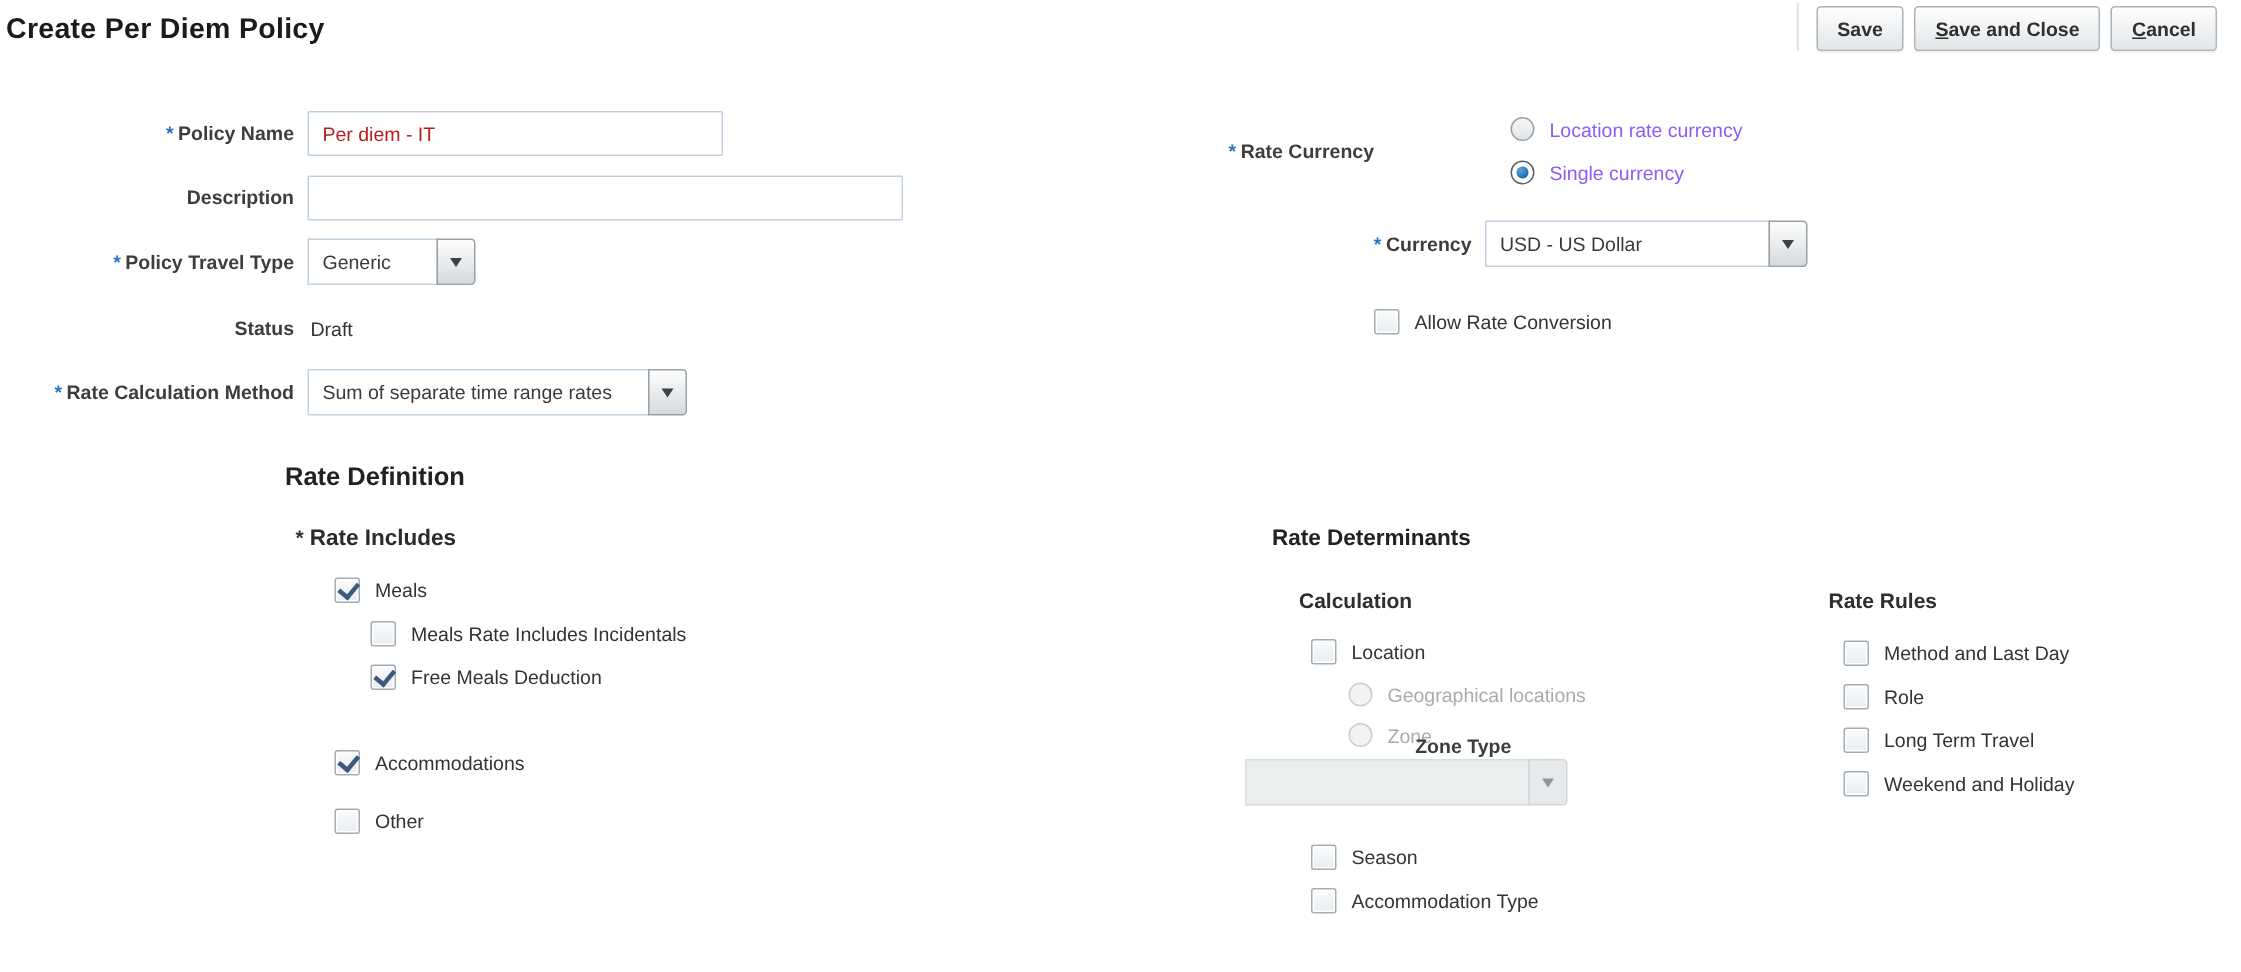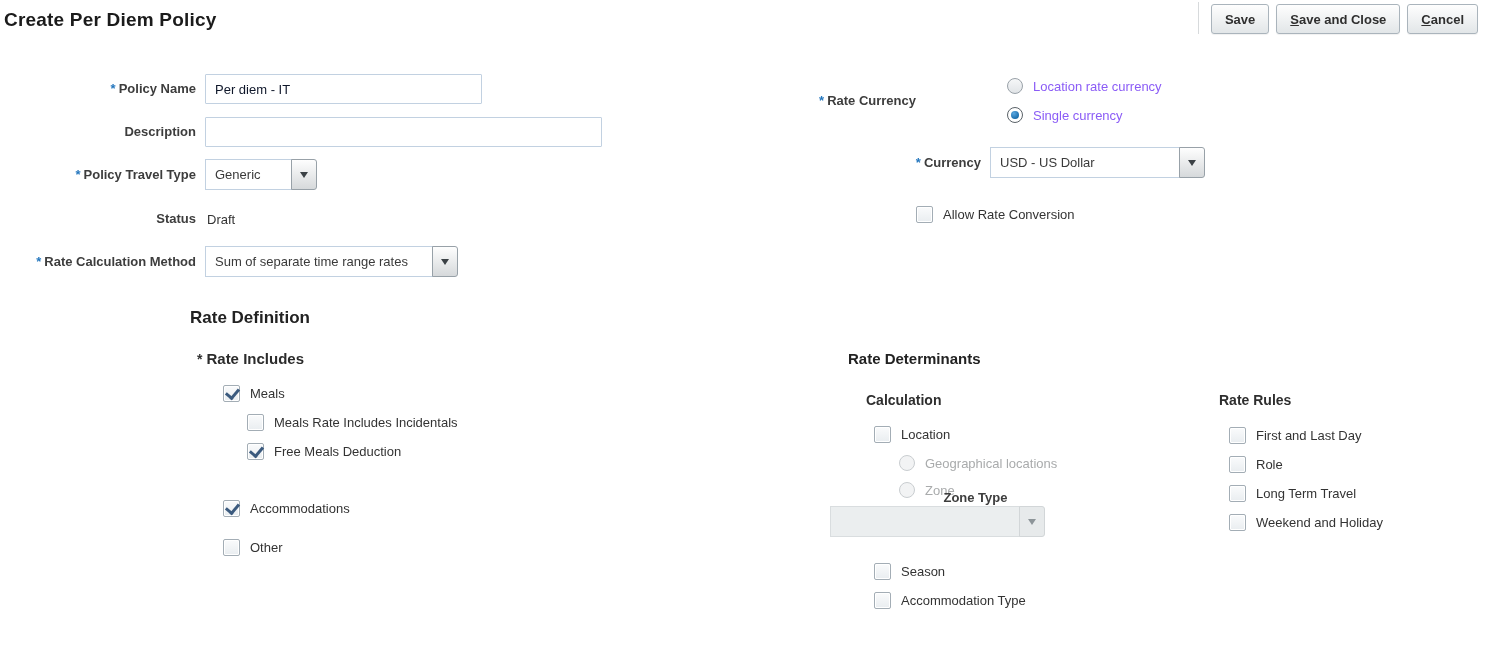--- a/index.html
+++ b/index.html
@@ -37,21 +37,21 @@
   .frow { position:absolute; display:flex; align-items:center; }
   .flabel {
     width:196px; text-align:right; font-size:13px; font-weight:bold;
     color:#3d3d3d; flex:0 0 auto; line-height:16px;
   }
   .gap { width:9px; flex:0 0 auto; }
   .req { color:#2577be; font-weight:bold; margin-right:3px; font-size:13px; }
   .req-dark { color:#333; font-weight:bold; margin-right:4px; font-size:14px; }
   .tinput {
     height:30px; border:1px solid #c2d1e1; background:#fff;
-    font-family:"Liberation Sans", sans-serif; font-size:13px; color:#0f172a;
+    font-family:"Liberation Sans", sans-serif; font-size:13px; color:#b91c1c;
     padding:0 9px; border-radius:1px;
   }
   .static-val { font-size:13px; color:#333; }
 
   
   .dd { display:flex; align-items:stretch; height:31px; }
   .dd-text {
     flex:1 1 auto; border:1px solid #c2d1e1; background:#fff;
     font-size:13px; color:#3a3a3a; padding:0 9px; line-height:29px;
     overflow:hidden; white-space:nowrap;
@@ -253,21 +253,21 @@
     <span class="cb"></span>
     <span class="cb-label">Season</span>
   </div>
   <div class="cb-row" style="left:874px; top:592px;align-items:center;">
     <span class="cb"></span>
     <span class="cb-label">Accommodation Type</span>
   </div>
 
   <div class="cb-row" style="left:1229px; top:427px;">
     <span class="cb"></span>
-    <span class="cb-label">First and Last Day</span>
+    <span class="cb-label">Method and Last Day</span>
   </div>
   <div class="cb-row" style="left:1229px; top:456px;">
     <span class="cb"></span>
     <span class="cb-label">Role</span>
   </div>
   <div class="cb-row" style="left:1229px; top:485px;">
     <span class="cb"></span>
     <span class="cb-label">Long Term Travel</span>
   </div>
   <div class="cb-row" style="left:1229px; top:514px;">

